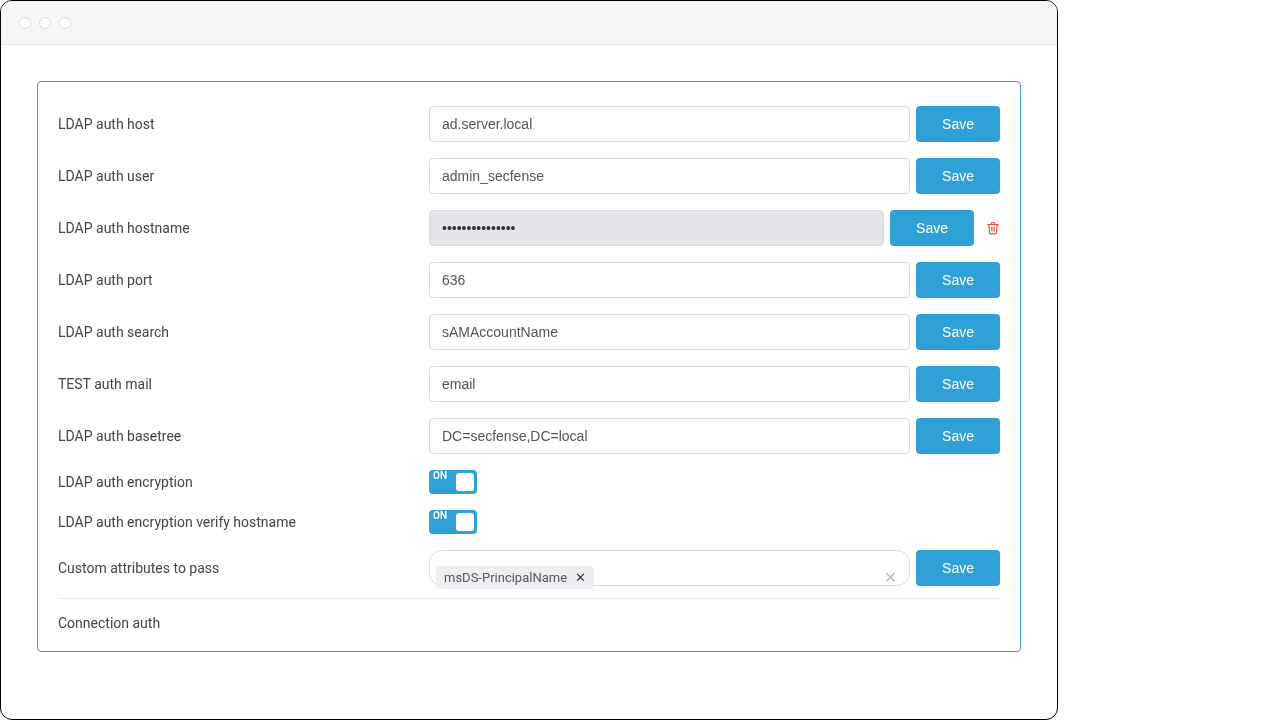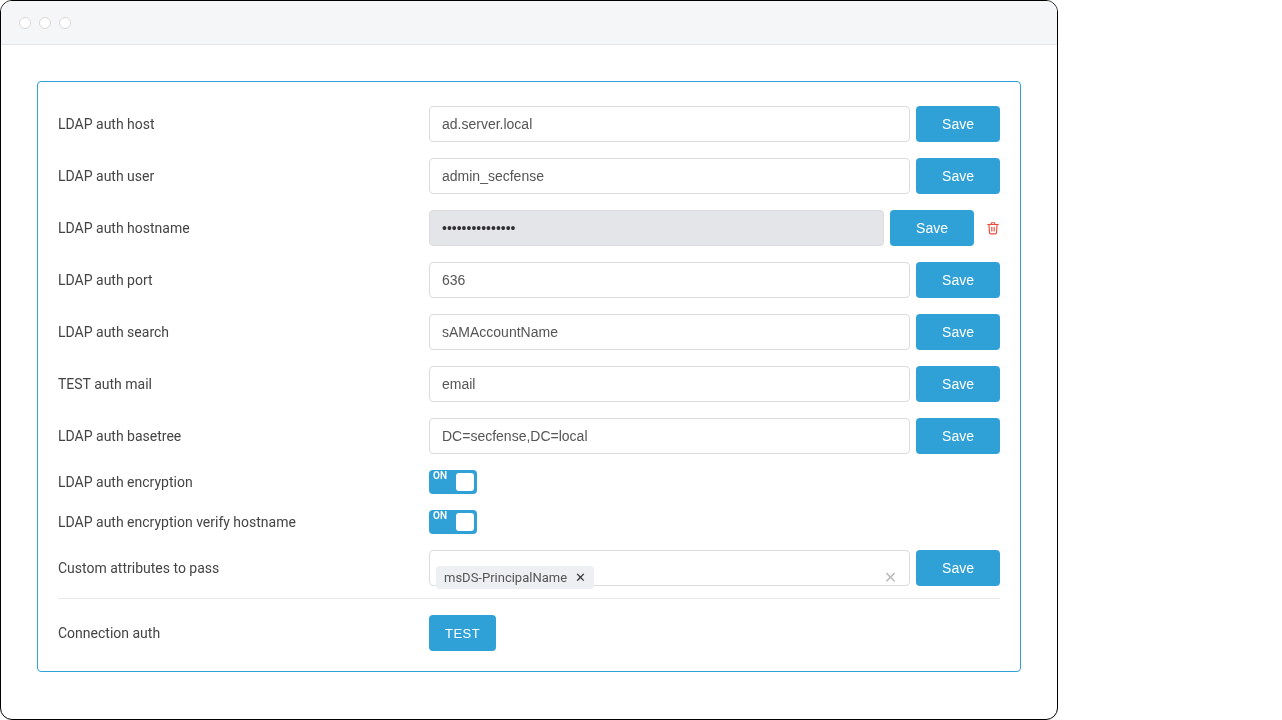--- a/index.html
+++ b/index.html
@@ -8,21 +8,21 @@
   .titlebar { height: 44px; background: #f5f6f7; border-bottom: 1px solid #e5e5e5; display: flex; align-items: center; padding-left: 18px; gap: 8px; }
   .dot { width: 12px; height: 12px; border-radius: 50%; border: 1px solid #d8d8d8; background: #fff; }
   .content { padding: 36px 36px 24px 36px; }
   .panel { border: 1px solid #2fa1d6; border-radius: 4px; padding: 24px 20px 20px 20px; }
   .row { display: flex; align-items: center; margin-bottom: 16px; }
   .row.last-form { margin-bottom: 12px; }
   .label-col { flex: 0 0 371px; color: #444; }
   .field-col { flex: 1 1 auto; display: flex; align-items: center; }
   .input { flex: 1 1 auto; height: 36px; border: 1px solid #dcdcdc; border-radius: 4px; padding: 16px 12px; color: #555; font-size: 14px; background: #fff; }
   .input.pwd { background: #e3e5e8; color: #333; }
-  .tagbox { flex: 1 1 auto; height: 36px; border: 1px solid #dcdcdc; border-radius: 4px; background: #fff; display: flex; align-items: center; padding: 18px 8px 0 6px; }
+  .tagbox { flex: 1 1 auto; height: 36px; border: 1px solid #dcdcdc; border-radius: 13px; background: #fff; display: flex; align-items: center; padding: 18px 8px 0 6px; }
   .tag { background: #edeff2; border-radius: 4px; padding: 4px 8px; color: #555; font-size: 13px; display: inline-flex; align-items: center; gap: 8px; }
   .tag-x { color: #333; cursor: pointer; }
   .tagbox-clear { margin-left: auto; color: #bbb; cursor: pointer; font-size: 16px; padding: 0 4px; }
   .save-btn { margin-left: 6px; height: 36px; padding: 0 26px; background: #2fa1d6; color: #fff; border: none; border-radius: 4px; font-size: 14px; cursor: pointer; }
   .test-btn { height: 36px; padding: 0 16px; background: #2fa1d6; color: #fff; border: none; border-radius: 4px; font-size: 13px; letter-spacing: 0.5px; cursor: pointer; }
   .trash { margin-left: 12px; width: 14px; height: 16px; color: #e94b3c; cursor: pointer; display: inline-flex; }
   .toggle { width: 48px; height: 24px; background: #2fa1d6; border-radius: 4px; position: relative; display: inline-flex; align-items: flex-start; padding: 0 4px; cursor: pointer; }
   .toggle-label { color: #fff; font-size: 10px; font-weight: 600; }
   .toggle-knob { position: absolute; right: 3px; top: 3px; width: 18px; height: 18px; background: #fff; border-radius: 3px; }
   .divider { height: 1px; background: #eaeaea; margin: 8px 0 16px 0; }
@@ -136,20 +136,17 @@
             <span class="tagbox-clear">✕</span>
           </div>
           <button class="save-btn">Save</button>
         </div>
       </div>
 
       <div class="divider"></div>
 
       <div class="row" style="margin-bottom:0">
         <div class="label-col">Connection auth</div>
-        <div class="field-col">
-          <button class="test-btn">TEST</button>
-        </div>
       </div>
 
     </div>
   </div>
 </div>
 
 </body></html>

